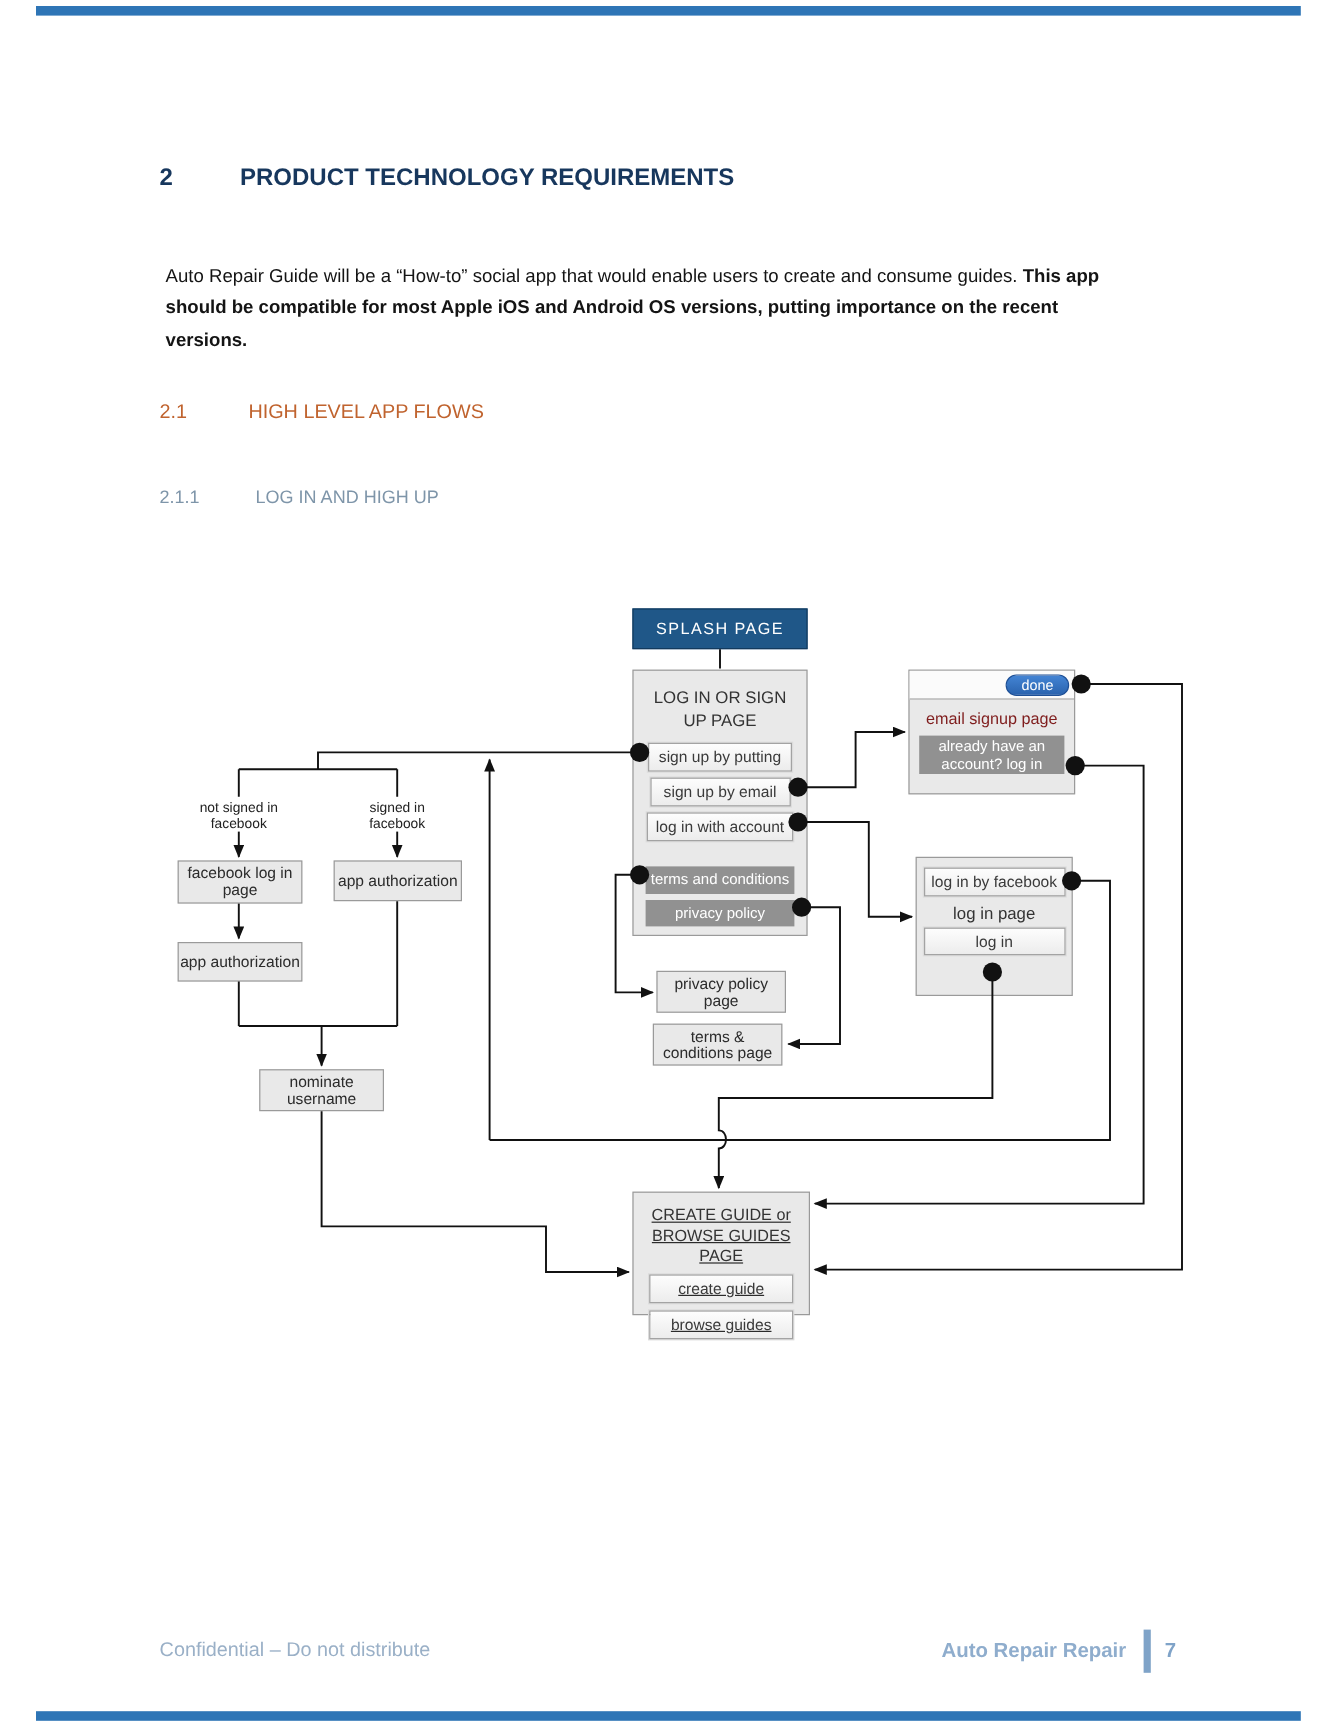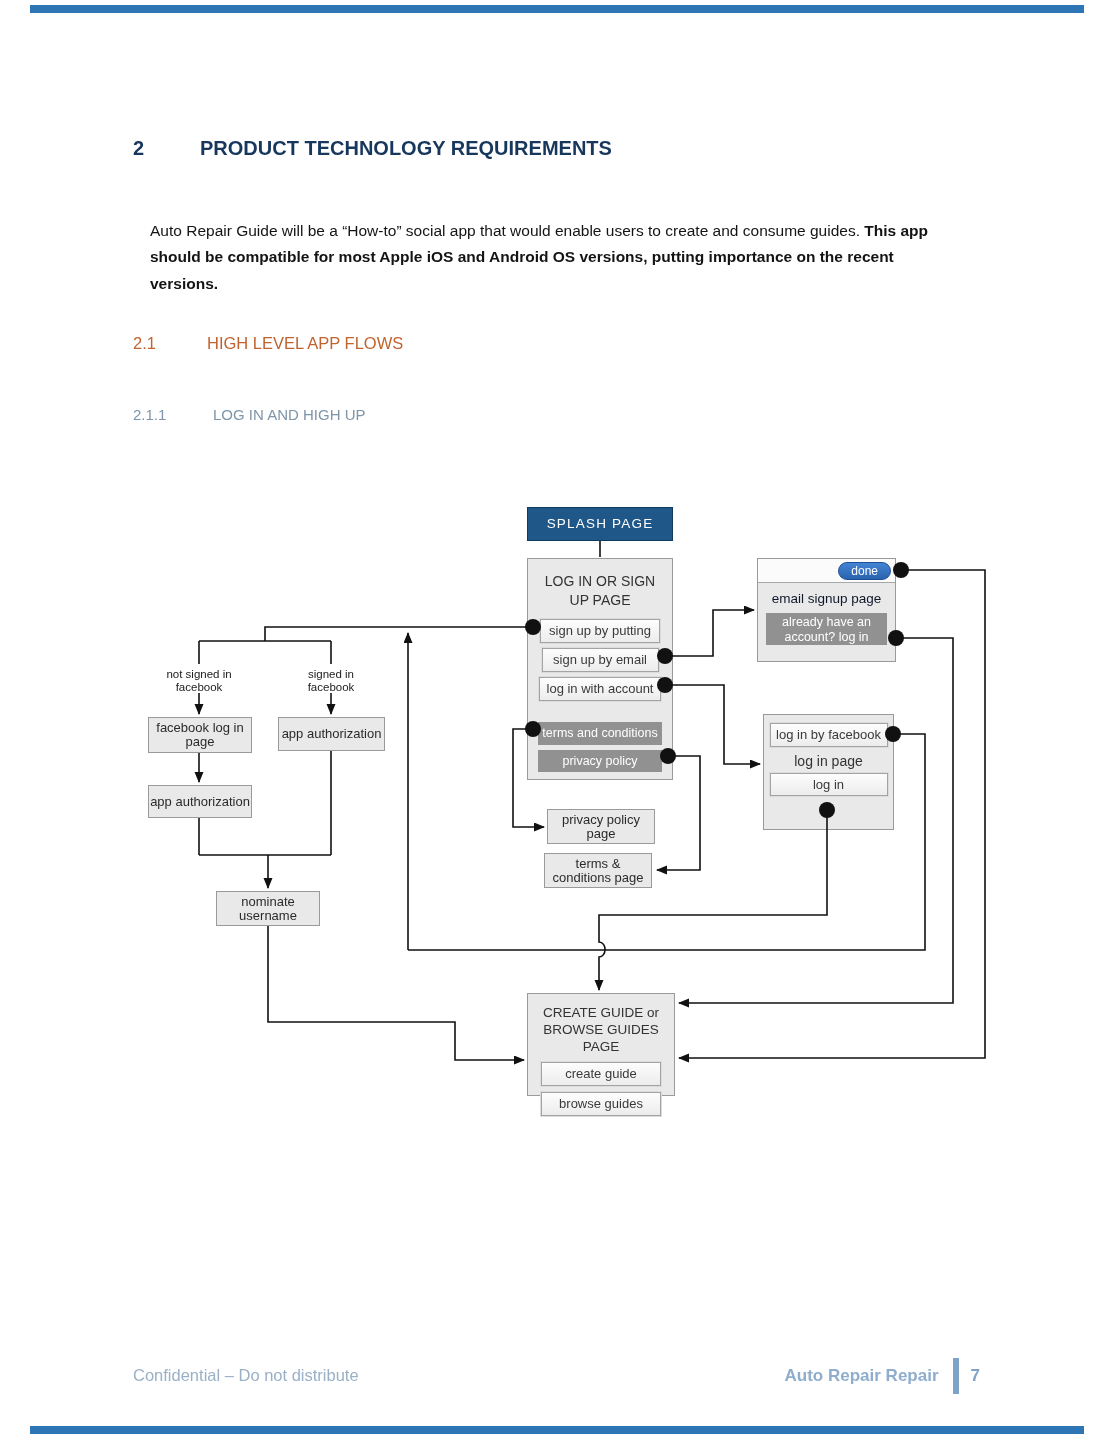--- a/index.html
+++ b/index.html
@@ -7,21 +7,21 @@
     width:1114px;height:1441px;position:relative;overflow:hidden;
     font-family:"Liberation Sans", sans-serif;color:#111;
   }
   .page-bar{position:absolute;left:30px;width:1054px;height:8px;background:#2e75b6;}
   .bar-top{top:5px;}
   .bar-bottom{top:1426px;}
 
   
   .h1-num{position:absolute;left:133px;top:137px;font-size:20px;font-weight:bold;color:#17375d;}
   .h1-title{position:absolute;left:200px;top:137px;font-size:20px;font-weight:bold;color:#17375d;}
-  .intro{position:absolute;left:150px;top:202px;width:795px;font-size:15.5px;line-height:26.5px;color:#141414;}
+  .intro{position:absolute;left:138px;top:202px;width:795px;font-size:15.5px;line-height:26.5px;color:#141414;}
   .intro b{font-weight:bold;}
   .h2-num{position:absolute;left:133px;top:334px;font-size:16.5px;color:#c0632e;}
   .h2-title{position:absolute;left:207px;top:334px;font-size:16.5px;color:#c0632e;}
   .h3-num{position:absolute;left:133px;top:406px;font-size:15px;color:#7e95a9;}
   .h3-title{position:absolute;left:213px;top:406px;font-size:15px;color:#7e95a9;}
 
   
   .diagram{position:absolute;left:130px;top:500px;width:875px;height:650px;}
   .dg-svg{position:absolute;left:0;top:0;z-index:3;pointer-events:none;}
   .box{position:absolute;background:#e9e9e9;border:1px solid #9a9a9a;box-sizing:border-box;z-index:2;
@@ -45,29 +45,29 @@
   .ls-b2{margin-top:5px;width:117px;}
   .ls-b3{margin-top:5px;width:122px;}
   .ls-g1{margin-top:21px;width:124px;height:23px;line-height:23px;}
   .ls-g2{margin-top:5px;width:124px;height:22px;line-height:22px;}
 
   .email-box{left:627px;top:58px;width:139px;height:104px;}
   .email-strip{height:24px;background:#fbfbfb;border-bottom:1px solid #a8a8a8;
                display:flex;align-items:center;justify-content:flex-end;padding-right:4px;box-sizing:border-box;}
   .done-pill{background:linear-gradient(#4384d4,#2a63ae);border:1px solid #1d4f96;border-radius:10px;
              color:#fff;font-size:12px;line-height:14px;padding:1px 12px;}
-  .email-title{margin-top:9px;font-size:13.5px;text-align:center;color:#0f172a;}
+  .email-title{margin-top:9px;font-size:13.5px;text-align:center;color:#7f1d1d;}
   .email-gray{margin-top:7px;width:121px;height:32px;font-size:12.5px;line-height:15px;padding-top:2px;white-space:pre-line;}
 
   .loginpage-box{left:633px;top:214px;width:131px;height:116px;}
   .lp-b1{margin-top:8px;width:118px;}
   .lp-title{margin-top:7px;font-size:14px;text-align:center;color:#333;}
   .lp-b2{margin-top:5px;width:118px;height:23px;line-height:21px;}
 
-  .create-box{left:397px;top:493px;width:148px;height:103px;}
+  .create-box{left:397px;top:493px;width:148px;height:103px;text-decoration:underline;}
   .create-box .bx-title{margin-top:10px;font-size:13.5px;line-height:17px;}
   .cb-b1{margin-top:7px;width:120px;}
   .cb-b2{margin-top:6px;width:120px;}
 
   
   .foot-left{position:absolute;left:133px;top:1366px;font-size:16.5px;color:#9ab0c7;}
   .foot-right{position:absolute;left:700px;top:1358px;width:280px;display:flex;align-items:center;justify-content:flex-end;}
   .foot-title{font-size:17px;font-weight:bold;color:#8fadcd;}
   .foot-div{width:6px;height:36px;background:#7fa3c8;margin:0 12px 0 14px;}
   .foot-num{font-size:17px;font-weight:bold;color:#7fa3c8;}

